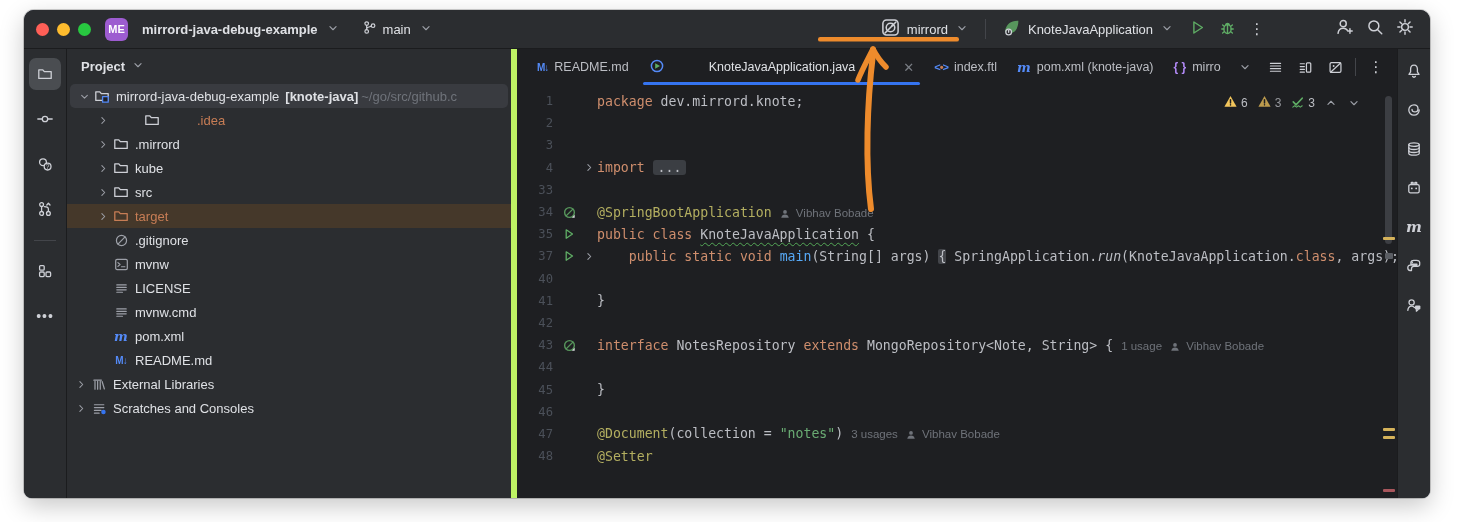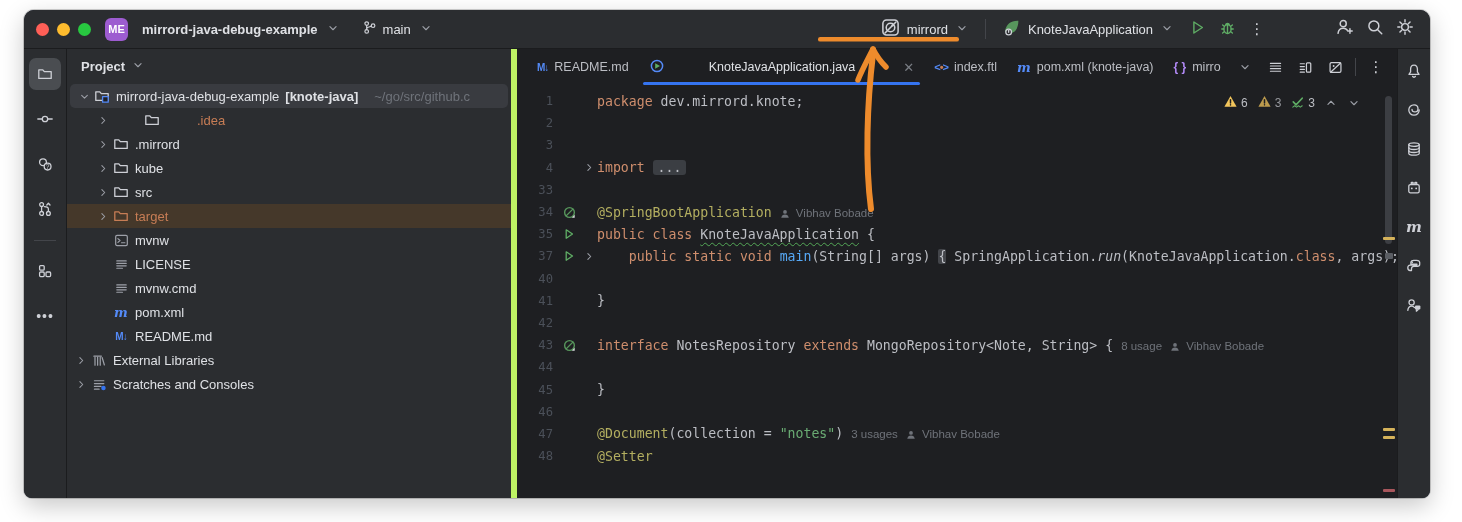--- a/index.html
+++ b/index.html
@@ -36,21 +36,21 @@
   .proj-header{height:35px;display:flex;align-items:center;padding-left:14px;gap:6px;color:#DFE1E5;font-size:13px;font-weight:700;}
   .tree{flex:1;overflow:hidden;font-size:13px;color:#DFE1E5;}
   .trow{height:24px;display:flex;align-items:center;white-space:nowrap;overflow:hidden;}
   .trow .lbl{margin-left:5px;}
   .trow .chevslot{width:17px;display:flex;justify-content:center;flex:none;}
   .trow .icoslot{width:18px;display:flex;justify-content:center;flex:none;}
   .trow.hl{background:#393B40;border-radius:5px;margin:0 3px;}
   .trow.sel{background:#45382A;}
   .excluded{color:#C77D55;}
   .mod{font-weight:700;margin-left:6px;}
-  .path{color:#6F737A;margin-left:16px;overflow:hidden;text-overflow:clip;}
+  .path{color:#6F737A;margin-left:3px;overflow:hidden;text-overflow:clip;}
   
   .editor{flex:1;display:flex;flex-direction:column;background:#1E1F22;min-width:0;}
   .tabbar{height:36px;display:flex;align-items:stretch;padding-left:10px;flex:none;}
   .tab{position:relative;display:flex;align-items:center;gap:6px;padding:0 10px;color:#BCBEC4;font-size:12.5px;}
   .tab.active{color:#DFE1E5;gap:44px;}
   .tab.active::after{content:"";position:absolute;left:4px;right:4px;bottom:0;height:3px;background:#3574F0;border-radius:2px;}
   .tab .x{color:#7A7E85;font-size:13px;margin-left:4px;}
   .tab-actions{margin-left:auto;display:flex;align-items:center;gap:4px;padding-right:8px;}
   .ta-btn{width:26px;height:26px;display:flex;align-items:center;justify-content:center;border-radius:5px;color:#CED0D6;}
   .ta-sep{width:1px;height:18px;background:#43454A;margin:0 3px;}
@@ -305,20 +305,30 @@
               <svg width="16" height="16" viewBox="0 0 16 16" fill="none" stroke="#CED0D6" stroke-width="1.3" stroke-linecap="round" stroke-linejoin="round">
                 <path d="M1.8 3.8h4l1.5 1.9h6.9v6.7H1.8z" stroke="#C77D55"></path>
               </svg>
             </span>
             <span class="lbl excluded">target</span>
           </div>
           <div class="trow" style="padding-left: 28px;">
             <span class="chevslot"></span>
             <span class="icoslot">
               <svg width="15" height="15" viewBox="0 0 16 16" fill="none" stroke="#CED0D6" stroke-width="1.3" stroke-linecap="round" stroke-linejoin="round">
+                <circle cx="8" cy="8" r="5.4" stroke="#9DA0A8"></circle>
+                <path d="M4.2 11.8 11.8 4.2" stroke="#9DA0A8"></path>
+              </svg>
+            </span>
+            <span class="lbl">.gitignore</span>
+          </div>
+          <div class="trow" style="padding-left: 28px;">
+            <span class="chevslot"></span>
+            <span class="icoslot">
+              <svg width="15" height="15" viewBox="0 0 16 16" fill="none" stroke="#CED0D6" stroke-width="1.3" stroke-linecap="round" stroke-linejoin="round">
                 <rect x="1.8" y="2.6" width="12.4" height="10.8" rx="1.5" stroke="#9DA0A8"></rect>
                 <path d="M4.2 6l2.2 2-2.2 2M8 10.4h3.6" stroke="#9DA0A8"></path>
               </svg>
             </span>
             <span class="lbl">mvnw</span>
           </div>
           <div class="trow" style="padding-left: 28px;">
             <span class="chevslot"></span>
             <span class="icoslot">
               <svg width="15" height="15" viewBox="0 0 16 16" fill="none" stroke="#CED0D6" stroke-width="1.3" stroke-linecap="round" stroke-linejoin="round">
@@ -571,21 +581,21 @@
           <div class="line">
             <span class="g-num">43</span>
             <span class="g-ico">
               <svg width="15" height="15" viewBox="0 0 16 16" fill="none" stroke="#CED0D6" stroke-width="1.3" stroke-linecap="round" stroke-linejoin="round">
                 <circle cx="8" cy="8" r="5.2" stroke="#57965C" stroke-width="1.5"></circle>
                 <path d="M4.4 11.6 11.6 4.4" stroke="#57965C" stroke-width="1.5"></path>
                 <path d="M10.5 13.5h3v-3z" fill="#DFE1E5" stroke="none"></path>
               </svg>
             </span>
             <span class="g-fold"></span>
-            <span class="content"><span class="kw">interface </span><span class="pl">NotesRepository </span><span class="kw">extends </span><span class="pl">MongoRepository&lt;Note, String&gt; {</span><span class="hint">8 usage</span><span class="author"><svg width="10" height="10" viewBox="0 0 16 16" fill="#6F737A">
+            <span class="content"><span class="kw">interface </span><span class="pl">NotesRepository </span><span class="kw">extends </span><span class="pl">MongoRepository&lt;Note, String&gt; {</span><span class="hint">1 usage</span><span class="author"><svg width="10" height="10" viewBox="0 0 16 16" fill="#6F737A">
                   <circle cx="8" cy="4.6" r="3"></circle>
                   <path d="M2 14c.5-3.6 2.8-5.4 6-5.4s5.5 1.8 6 5.4z"></path>
                 </svg> Vibhav Bobade</span></span>
           </div>
           <div class="line">
             <span class="g-num">44</span>
             <span class="g-ico"></span>
             <span class="g-fold"></span>
             <span class="content"></span>
           </div>

